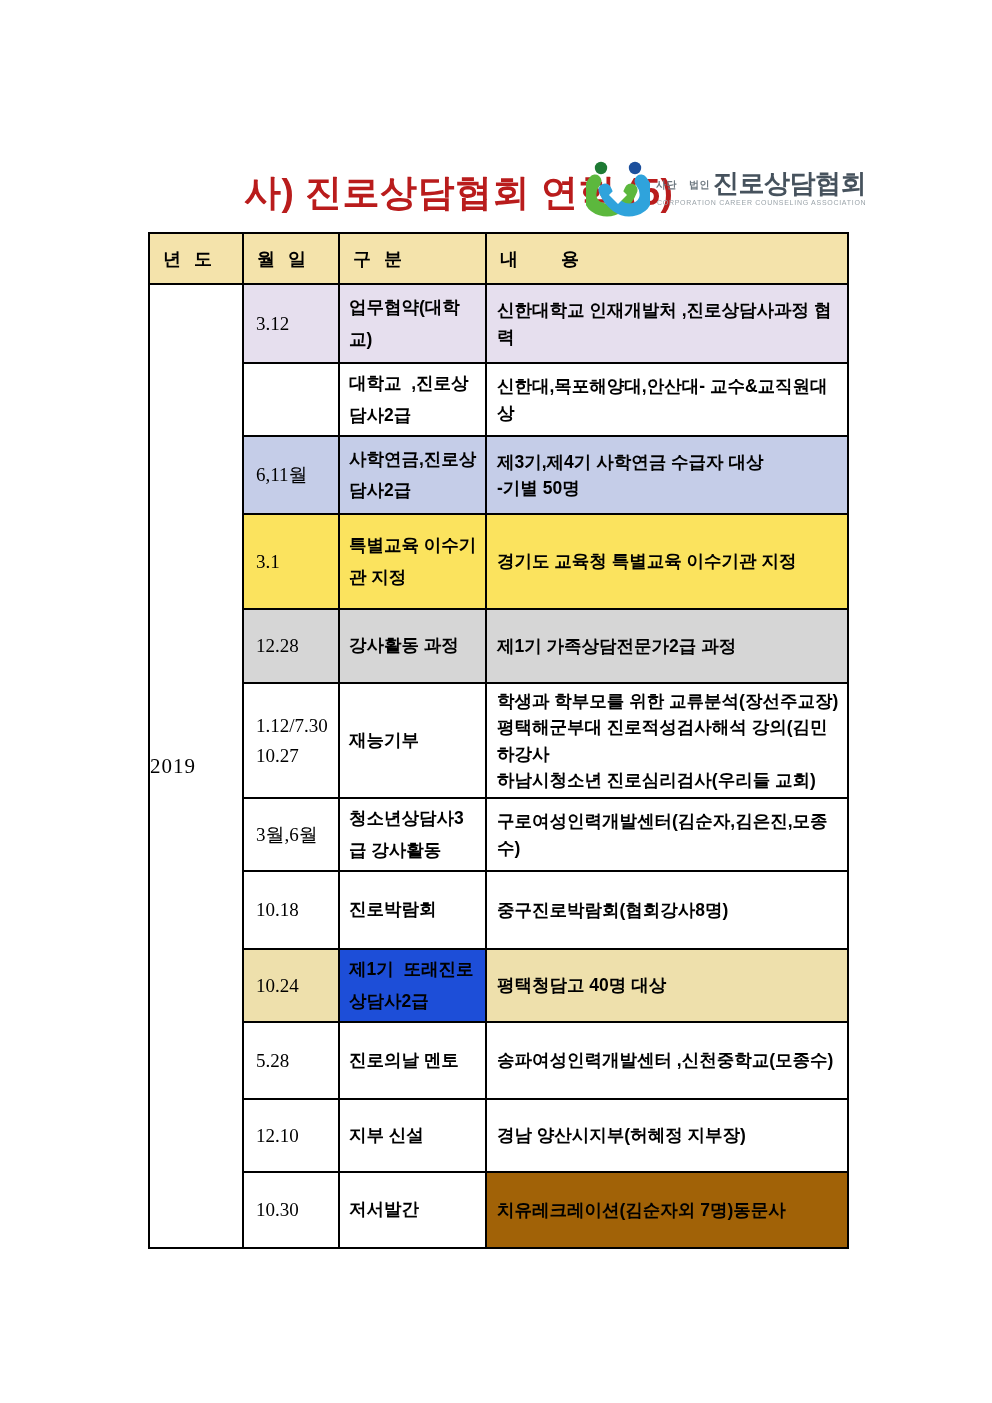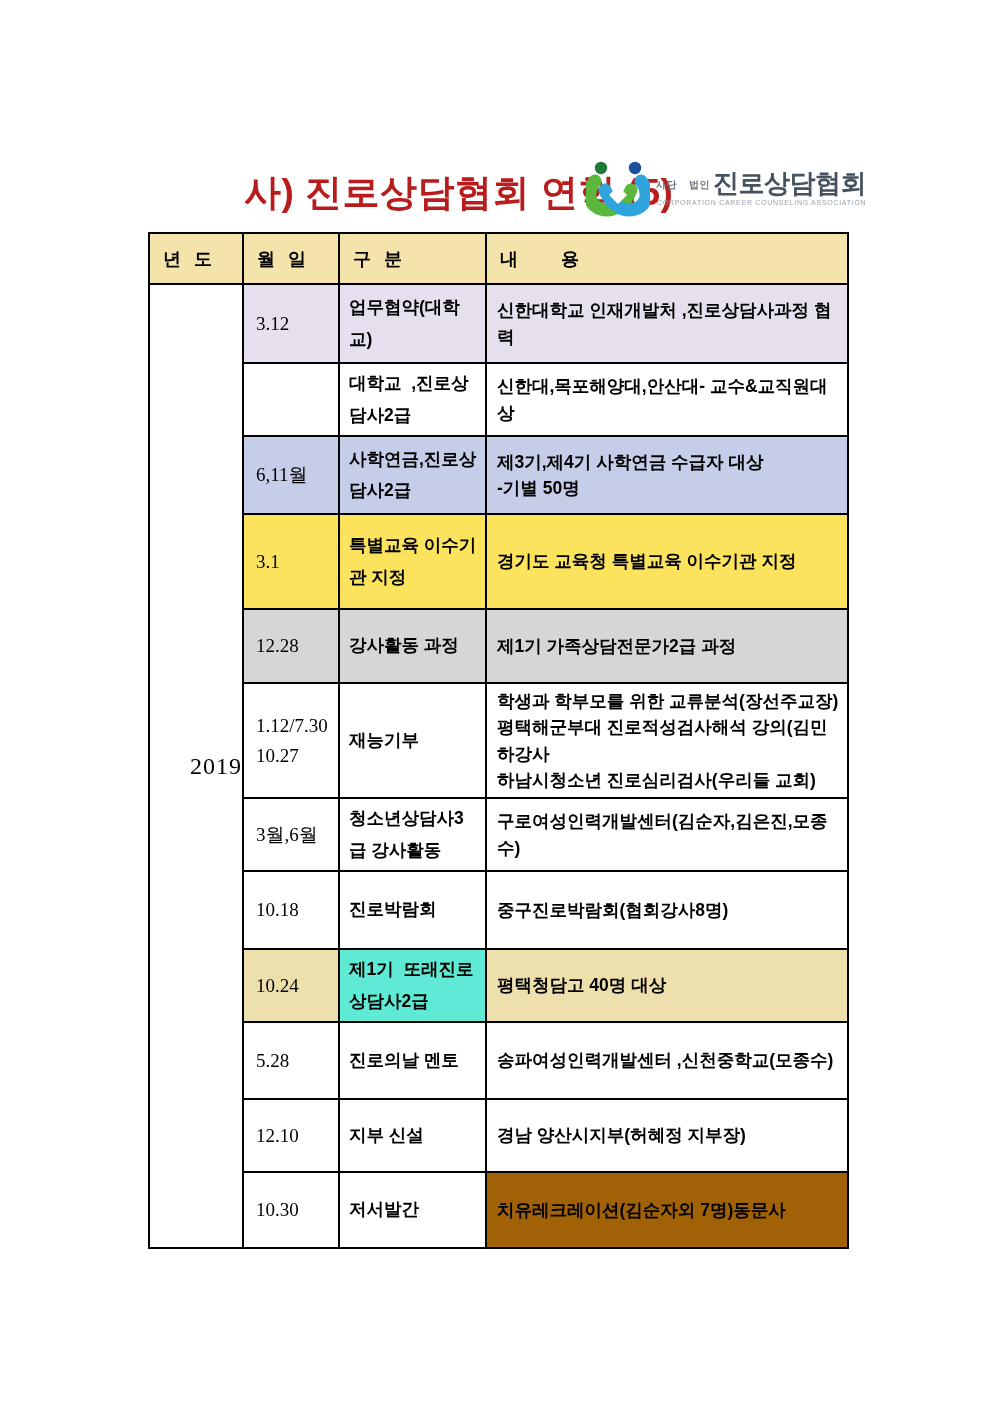--- a/index.html
+++ b/index.html
@@ -78,23 +78,23 @@
     height: 51px;
     font-size: 18px;
     font-weight: 800;
     text-align: left;
     padding-left: 13px;
     letter-spacing: 1px;
   }
   .c-year {
     background: #ffffff;
     font-family: "Liberation Serif", serif;
-    font-size: 24px;
+    font-size: 21px;
     font-weight: 400;
-    text-align: right;
+    text-align: left;
     letter-spacing: 1px;
   }
   .c-date {
     font-family: "Liberation Serif", serif;
     font-size: 19px;
     padding-left: 12px;
     padding-right: 6px;
     line-height: 1.55;
     word-break: break-all;
   }
@@ -207,21 +207,21 @@
     <td class="c-cat" style="background: rgb(255, 255, 255);">청소년상담사3급 강사활동</td>
     <td class="c-content" style="background: rgb(255, 255, 255);">구로여성인력개발센터(김순자,김은진,모종수)</td>
   </tr>
       <tr>
     <td class="c-date" style="background: rgb(255, 255, 255);">10.18</td>
     <td class="c-cat" style="background: rgb(255, 255, 255);">진로박람회</td>
     <td class="c-content" style="background: rgb(255, 255, 255);">중구진로박람회(협회강사8명)</td>
   </tr>
       <tr>
     <td class="c-date" style="background: rgb(238, 224, 172);">10.24</td>
-    <td class="c-cat" style="background: #5eead4;">제1기  또래진로상담사2급</td>
+    <td class="c-cat" style="background: #1d4ed8;">제1기  또래진로상담사2급</td>
     <td class="c-content" style="background: rgb(238, 224, 172);">평택청담고 40명 대상</td>
   </tr>
       <tr>
     <td class="c-date" style="background: rgb(255, 255, 255);">5.28</td>
     <td class="c-cat" style="background: rgb(255, 255, 255);">진로의날 멘토</td>
     <td class="c-content" style="background: rgb(255, 255, 255); border-radius: 11px;">송파여성인력개발센터 ,신천중학교(모종수)</td>
   </tr>
       <tr>
     <td class="c-date" style="background: rgb(255, 255, 255);">12.10</td>
     <td class="c-cat" style="background: rgb(255, 255, 255);">지부 신설</td>

